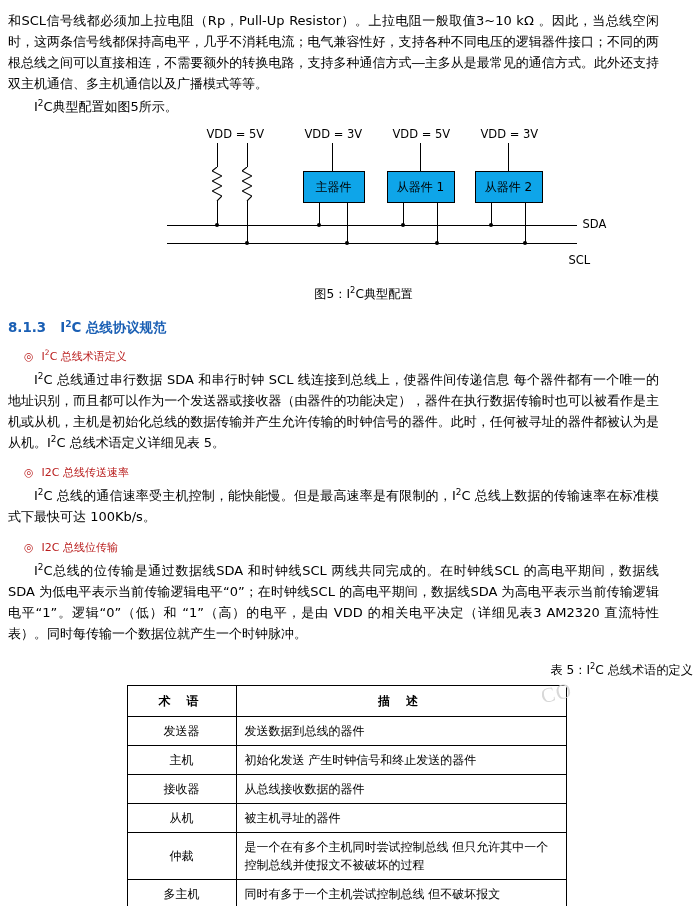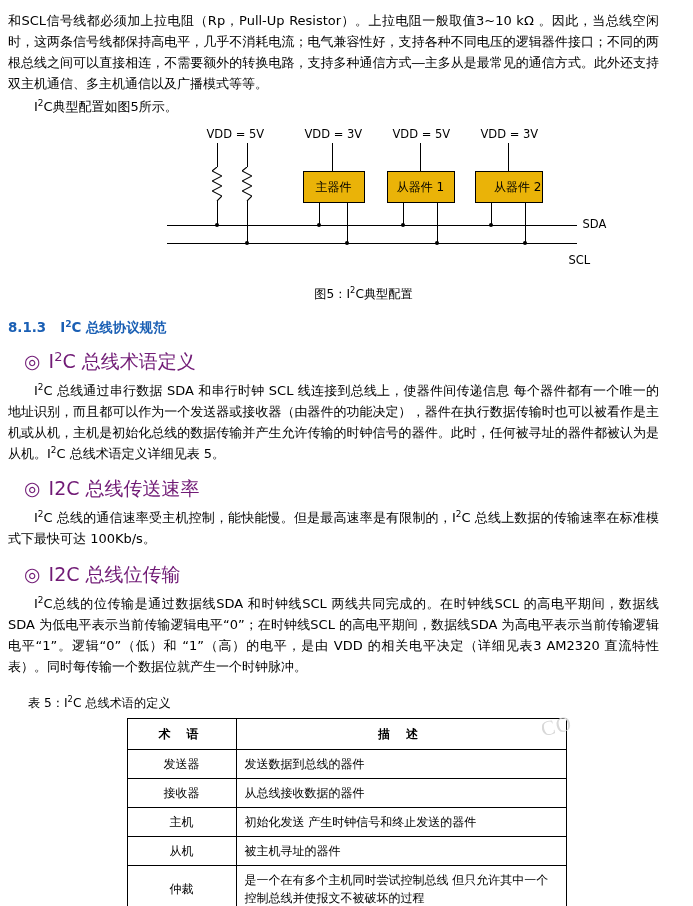--- a/index.html
+++ b/index.html
@@ -54,21 +54,21 @@
     width: 1px;
   }
   .hline {
     position: absolute;
     background: #000;
     height: 1px;
   }
   .box {
     position: absolute;
     border: 1px solid #000;
-    background: #eab308;
+    background: #0ea5e9;
     text-align: center;
     font-size: 12px;
     line-height: 30px;
     height: 30px;
   }
   .zig {
     position: absolute;
     width: 10px;
     height: 34px;
   }
@@ -91,28 +91,28 @@
   }
   
   .h3 {
     color: #1a5fb4;
     font-weight: bold;
     font-size: 13.4px;
     margin: 16px 0 8px 8px;
   }
   .h3 .num { margin-right: 14px; text-align: center; }
   .h4 {
-    color: #701a75;
-    font-size: 19px;
+    color: #b91c1c;
+    font-size: 11px;
     margin: 12px 0 5px 24px;
   }
   .h4 .bullet { margin-right: 8px; }
   
   .tablecaption {
-    text-align: left;
+    text-align: right;
     font-size: 12.2px;
     margin-top: 18px;
     padding-left: 28px;
   }
   .tblwrap {
     width: 440px;
     margin: 6px auto 0 auto;
     position: relative;
   }
   table.terms {
@@ -179,21 +179,21 @@
     </svg>
     <svg class="zig" style="left:195px; top:40px;" viewBox="0 0 10 34">
       <polyline points="5,0 0,4 10,9 0,14 10,19 0,24 10,29 5,34" fill="none" stroke="#000" stroke-width="1.1"></polyline>
     </svg>
 
     <div class="vline" style="left:170px; top:74px; height:24px;"></div>
     <div class="vline" style="left:200px; top:74px; height:42px;"></div>
 
     <div class="box" style="left:256px; top:44px; width:60px;">主器件</div>
     <div class="box" style="left:340px; top:44px; width:66px;">从器件 1</div>
-    <div class="box" style="left:428px; top:44px; width:66px;text-align:right;">从器件 2</div>
+    <div class="box" style="left:428px; top:44px; width:66px;">从器件 2</div>
 
     <div class="vline" style="left:272px; top:75px; height:23px;"></div>
     <div class="vline" style="left:300px; top:75px; height:41px;"></div>
     <div class="vline" style="left:356px; top:75px; height:23px;"></div>
     <div class="vline" style="left:390px; top:75px; height:41px;"></div>
     <div class="vline" style="left:444px; top:75px; height:23px;"></div>
     <div class="vline" style="left:478px; top:75px; height:41px;"></div>
 
     <div class="hline" style="left:120px; top:98px; width:410px;"></div>
     <div class="hline" style="left:120px; top:116px; width:410px;"></div>
@@ -252,28 +252,28 @@
           <th>术  语</th>
           <th>描      述</th>
         </tr>
       </thead>
       <tbody>
         <tr>
           <td class="term">发送器</td>
           <td>发送数据到总线的器件</td>
         </tr>
         <tr>
+          <td class="term">主机</td>
+          <td>初始化发送 产生时钟信号和终止发送的器件</td>
+        </tr>
+        <tr>
           <td class="term">接收器</td>
           <td>从总线接收数据的器件</td>
         </tr>
         <tr>
-          <td class="term">主机</td>
-          <td>初始化发送 产生时钟信号和终止发送的器件</td>
-        </tr>
-        <tr>
           <td class="term">从机</td>
           <td>被主机寻址的器件</td>
         </tr>
         <tr>
           <td class="term">仲裁</td>
           <td>是一个在有多个主机同时尝试控制总线 但只允许其中一个控制总线并使报文不被破坏的过程</td>
         </tr>
         <tr>
           <td class="term">多主机</td>
           <td>同时有多于一个主机尝试控制总线 但不破坏报文</td>

